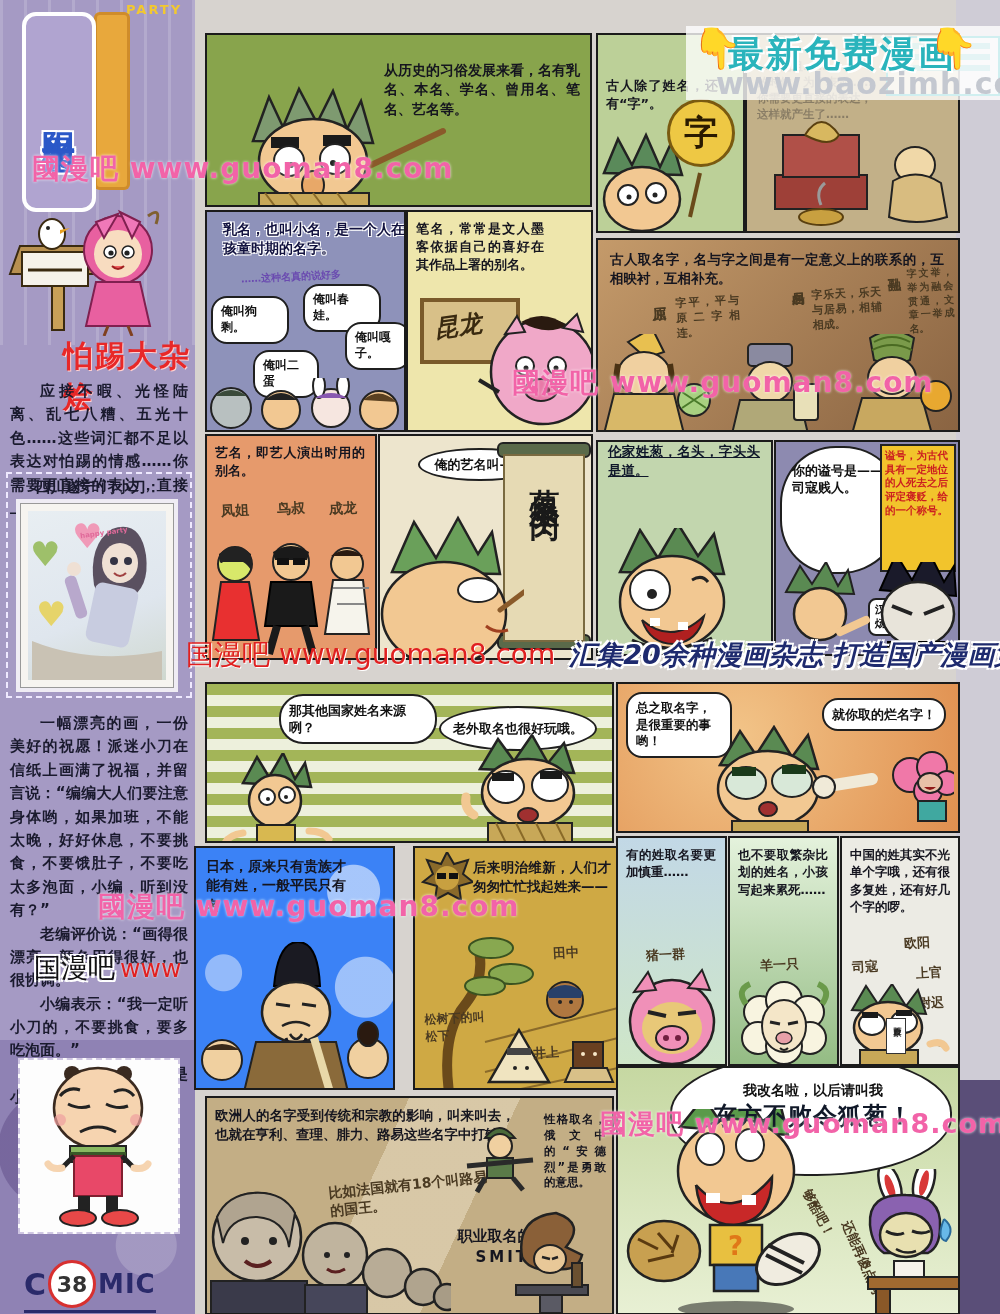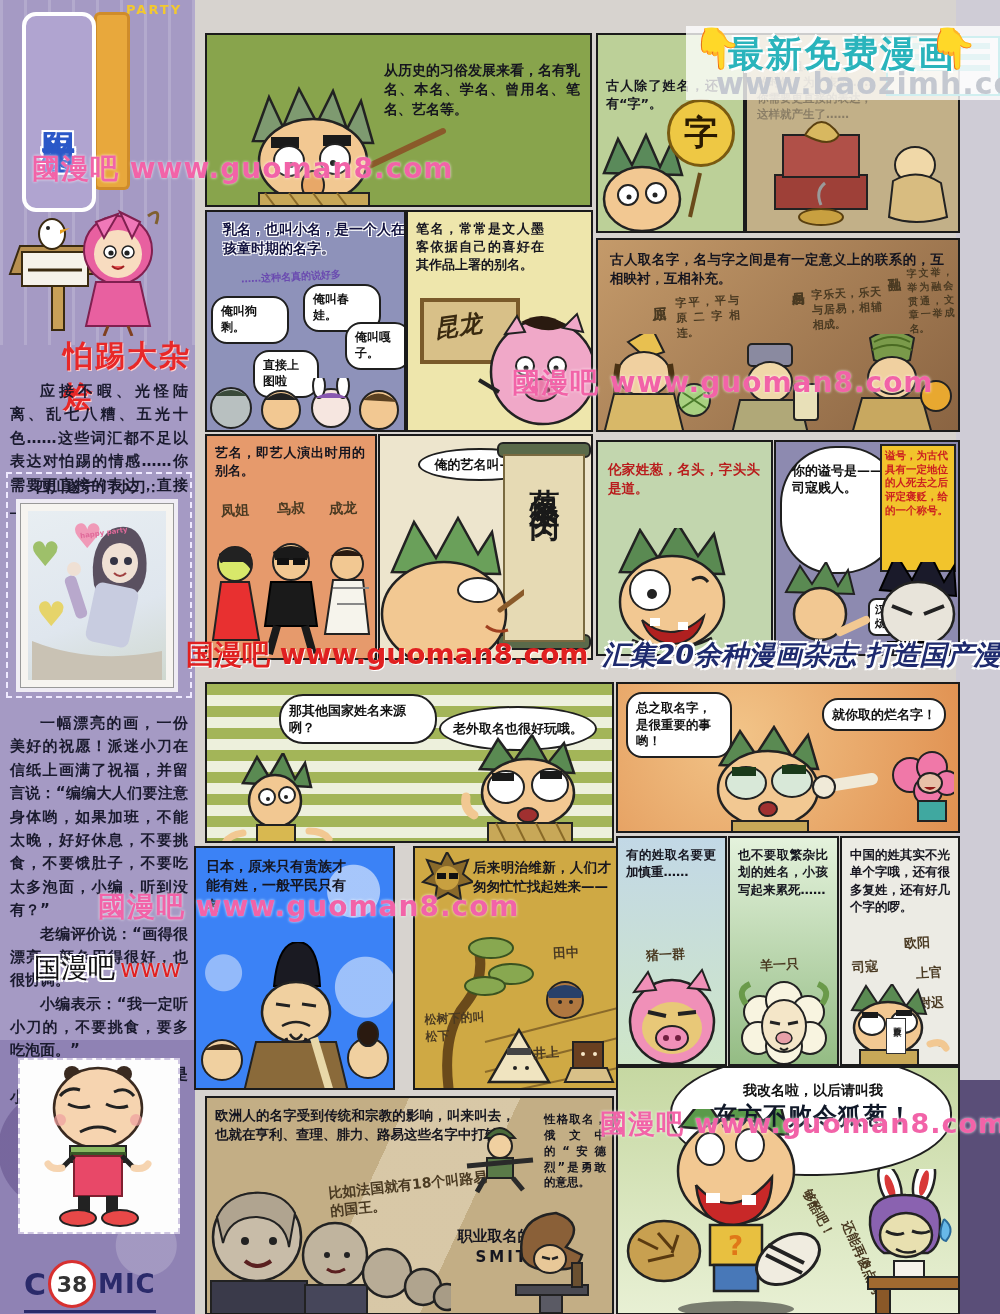--- a/index.html
+++ b/index.html
@@ -51,21 +51,21 @@
   .bubble{position:absolute;background:#fff;border:2px solid #1f1f1f;border-radius:16px;padding:6px 8px;
       font-weight:bold;font-size:13px;line-height:1.32;color:#111;}
   .vname{position:absolute;writing-mode:vertical-rl;text-orientation:upright;font-weight:bold;color:#2a1c10;}
   .hw{transform:rotate(-3deg);color:#4a3a22;font-weight:bold;}
   .faint{opacity:.32;}
   
   .wm{position:absolute;z-index:40;font-weight:900;color:#f263a8;letter-spacing:1px;white-space:nowrap;
       text-shadow:0 0 3px rgba(255,255,255,.85);font-size:28px;}
   .band{position:absolute;left:186px;top:636px;width:770px;height:38px;z-index:35;display:flex;
       align-items:center;gap:14px;white-space:nowrap;}
-  .band .site{color:#e02020;font-size:28px;font-weight:700;text-shadow:1px 1px 0 #fff;}
+  .band .site{color:#e02020;font-size:28px;font-weight:400;text-shadow:1px 1px 0 #fff;}
   .band .slogan{color:#1e2a6e;font-size:27px;font-weight:900;font-style:italic;
       text-shadow:-2px -2px 0 #fff,2px -2px 0 #fff,-2px 2px 0 #fff,2px 2px 0 #fff;}
   .baozi{position:absolute;left:686px;top:26px;width:314px;height:74px;background:rgba(255,255,255,.78);
       z-index:45;}
   .baozi .t{position:absolute;left:42px;top:4px;font-size:36px;font-weight:900;color:#2ab4bc;
       letter-spacing:2px;text-shadow:-2px -2px 0 #fff,2px 2px 0 #fff;}
   .baozi .u{position:absolute;left:30px;top:40px;font-size:30px;font-weight:900;color:#c4c8d0;letter-spacing:1px;}
   .finger{position:absolute;z-index:46;font-size:40px;line-height:1;filter:sepia(1) saturate(4) hue-rotate(-15deg);}
   .teal-box{position:absolute;left:886px;top:36px;width:110px;height:56px;border:2px solid #2ab4bc;
       background:rgba(255,255,255,.5);z-index:44;}
@@ -232,21 +232,21 @@
       <path d="M74 92 q-6 -14 4 -22" stroke="#9a9a9a" stroke-width="3" fill="none"></path>
       <ellipse cx="168" cy="52" rx="20" ry="18" fill="#f0d8a8" stroke="#222" stroke-width="2"></ellipse>
       <path d="M146 68 q24 -14 48 2 l6 34 q-32 10 -58 0 z" fill="#d8bc80" stroke="#222" stroke-width="2"></path>
     </svg>
   </div>
 
   <div class="panel" style="left:205px;top:210px;width:197px;height:218px;background:#8e92ba;">
     <div class="cap" style="left:8px;top:8px;width:182px;font-size:14px;color:#12123f;text-shadow:-1px -1px 0 #fff,1px -1px 0 #fff,-1px 1px 0 #fff,1px 1px 0 #fff;margin-left:8px;">乳名，也叫小名，是一个人在孩童时期的名字。</div>
     <div class="hw" style="position:absolute;left:34px;top:58px;font-size:10px;color:#6a4ab0;">……这种名真的说好多</div>
     <div class="bubble" style="left:4px;top:84px;width:58px;font-size:12px;">俺叫狗剩。</div>
-    <div class="bubble" style="left:46px;top:138px;width:46px;font-size:12px;">直接上图啦</div>
+    <div class="bubble" style="left:46px;top:138px;width:46px;font-size:12px;">俺叫二蛋</div>
     <div class="bubble" style="left:96px;top:72px;width:58px;font-size:12px;">俺叫春娃。</div>
     <div class="bubble" style="left:138px;top:110px;width:46px;font-size:12px;">俺叫嘎子。</div>
     <svg style="position:absolute;left:0;bottom:-2px;" width="197" height="54" viewBox="0 0 197 54">
       <circle cx="24" cy="30" r="20" fill="#b8c0c0" stroke="#222" stroke-width="2"></circle>
       <path d="M8 18 q16 -12 32 0" fill="#3a4a3a"></path>
       <circle cx="74" cy="32" r="19" fill="#f2c892" stroke="#222" stroke-width="2"></circle>
       <path d="M58 22 q16 -14 32 0" fill="#222"></path>
       <circle cx="124" cy="30" r="19" fill="#f6e6e0" stroke="#222" stroke-width="2"></circle>
       <ellipse cx="112" cy="8" rx="6" ry="12" fill="#fff" stroke="#222" stroke-width="2"></ellipse>
       <ellipse cx="136" cy="8" rx="6" ry="12" fill="#fff" stroke="#222" stroke-width="2"></ellipse>
@@ -339,21 +339,21 @@
     <svg style="position:absolute;left:-6px;bottom:-6px;" width="150" height="150" viewBox="0 0 150 150">
       <polygon points="18,58 40,8 62,44 84,4 104,40 118,18 126,60" fill="#6aa05a" stroke="#222" stroke-width="2.5"></polygon>
       <ellipse cx="70" cy="100" rx="62" ry="52" fill="#f2c892" stroke="#222" stroke-width="2.5"></ellipse>
       <ellipse cx="104" cy="76" rx="20" ry="12" fill="#fff" stroke="#222" stroke-width="2"></ellipse>
       <path d="M112 112 q10 8 22 4" stroke="#a04020" stroke-width="3" fill="none"></path>
       <line x1="126" y1="96" x2="150" y2="78" stroke="#8a5a2a" stroke-width="5" stroke-linecap="round"></line>
     </svg>
   </div>
 
   <div class="panel" style="left:596px;top:440px;width:173px;height:212px;background:#c2d6ae;">
-    <div class="cap" style="left:10px;top:18px;width:152px;font-size:13.5px;color:#b91c1c;">伦家姓葱，名头，字头头是道。</div>
+    <div class="cap" style="left:10px;top:0;width:152px;font-size:13.5px;color:#0f172a;text-decoration:underline;">伦家姓葱，名头，字头头是道。</div>
     <svg style="position:absolute;left:8px;bottom:-4px;" width="160" height="130" viewBox="0 0 160 130">
       <polygon points="14,44 34,2 52,30 72,-4 92,28 108,6 118,46" fill="#5a8a52" stroke="#222" stroke-width="2.5"></polygon>
       <ellipse cx="66" cy="74" rx="52" ry="46" fill="#f2c892" stroke="#222" stroke-width="2.5"></ellipse>
       <circle cx="44" cy="62" r="20" fill="#fff" stroke="#222" stroke-width="2"></circle>
       <circle cx="46" cy="66" r="5" fill="#222"></circle>
       <path d="M86 52 q10 -6 16 2" stroke="#222" stroke-width="3" fill="none"></path>
       <path d="M36 92 q30 26 62 -4 q-6 26 -30 28 q-24 0 -32 -24" fill="#b02020" stroke="#222" stroke-width="2"></path>
       <rect x="44" y="90" width="10" height="8" fill="#fff"></rect>
         <rect x="72" y="94" width="10" height="8" fill="#fff"></rect>
       <path d="M26 112 q40 18 80 -2" stroke="#222" stroke-width="3" fill="none"></path>

